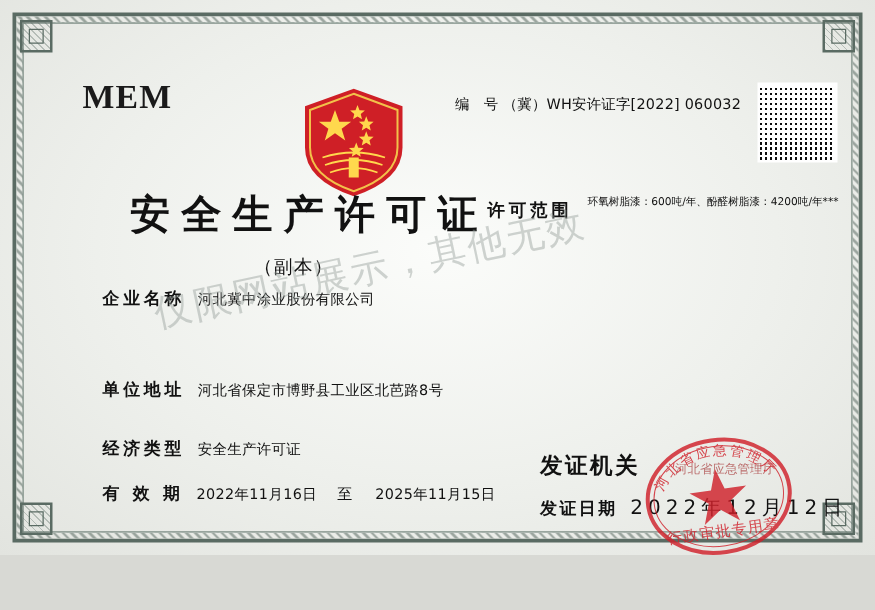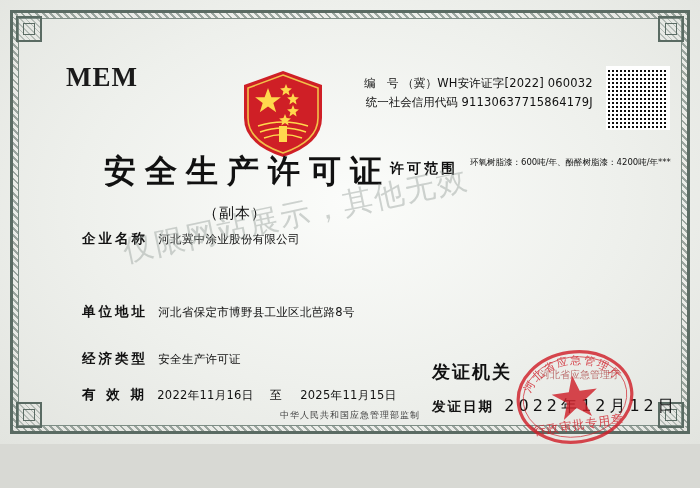--- a/index.html
+++ b/index.html
@@ -220,24 +220,20 @@
       </g>
       <rect x="43" y="58" width="8" height="16" fill="#ffd84d"></rect>
     </svg>
   </div>
 
   <div class="topright">
     <div class="row">
       <span class="lab">编　号</span>
       <span class="val">（冀）WH安许证字[2022] 060032</span>
     </div>
-    <div class="row">
-      <span class="lab">统一社会信用代码</span>
-      <span class="val">91130637715864179J</span>
-    </div>
   </div>
 
   <div class="qr">
       <i></i>
     </div>
 
   <div class="title">安全生产许可证</div>
   <div class="subtitle">（副本）</div>
 
   <div class="scope-label">许可范围</div>
@@ -283,14 +279,13 @@
         <text font-size="11" fill="#d0202a" font-family="DejaVu Sans, sans-serif" letter-spacing="2">
           <textPath href="#sealarc" startOffset="50%" text-anchor="middle">河北省应急管理厅</textPath>
         </text>
         <text x="65" y="84" font-size="12" fill="#d0202a" text-anchor="middle" font-family="DejaVu Sans, sans-serif" letter-spacing="1">行政审批专用章</text>
       </g>
     </svg>
   </div>
 
   <div class="watermark">仅限网站展示，其他无效</div>
 
-  <div class="bottomline">中华人民共和国应急管理部监制</div>
 </div>
 
 </body></html>

